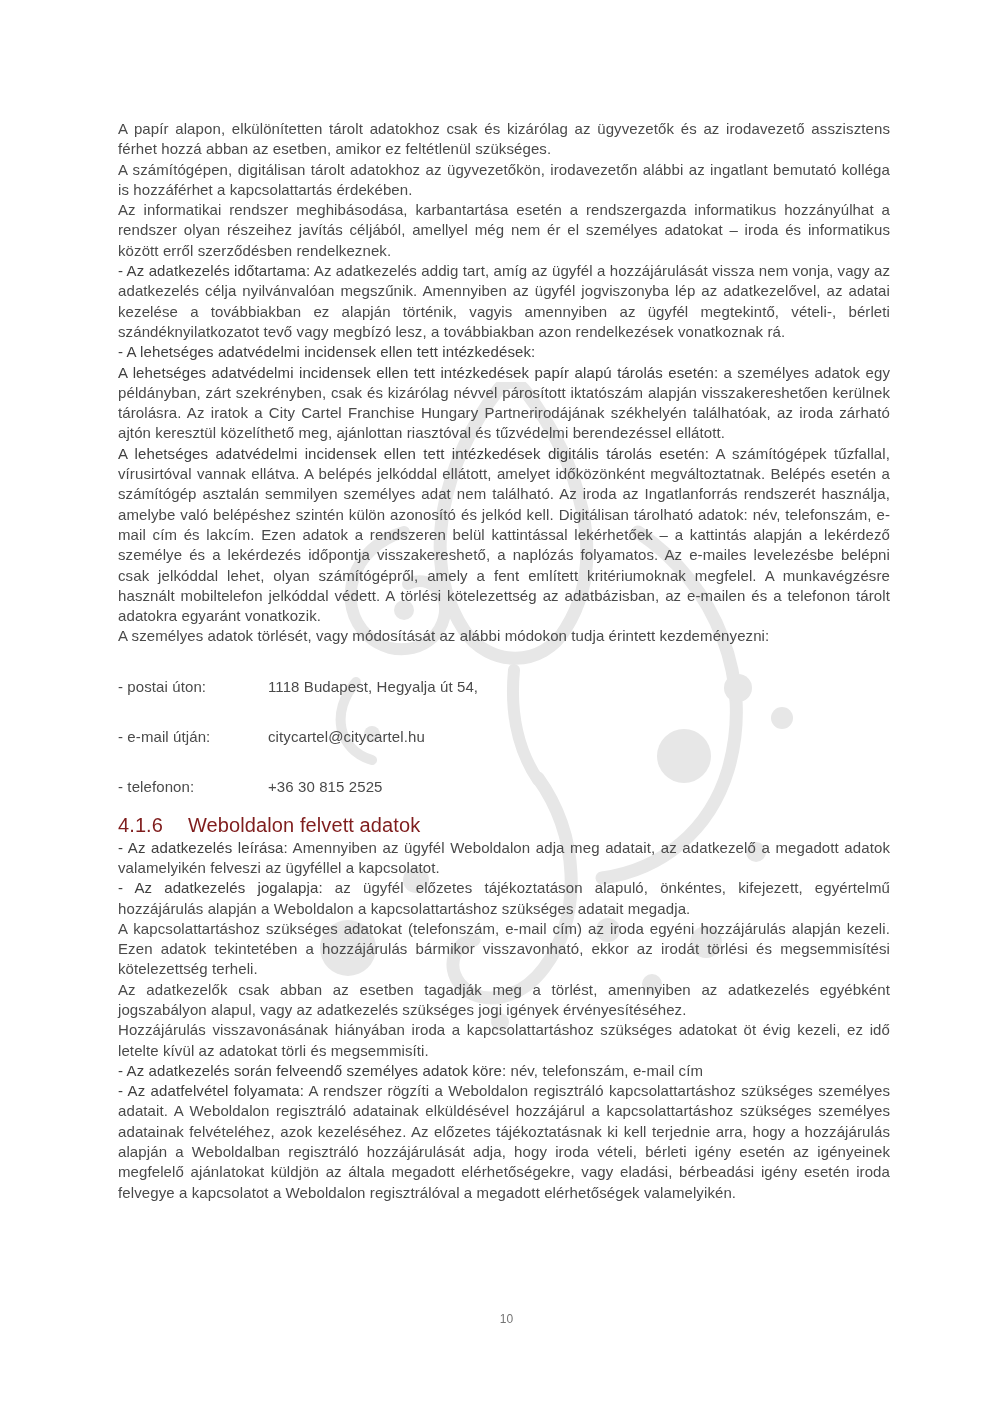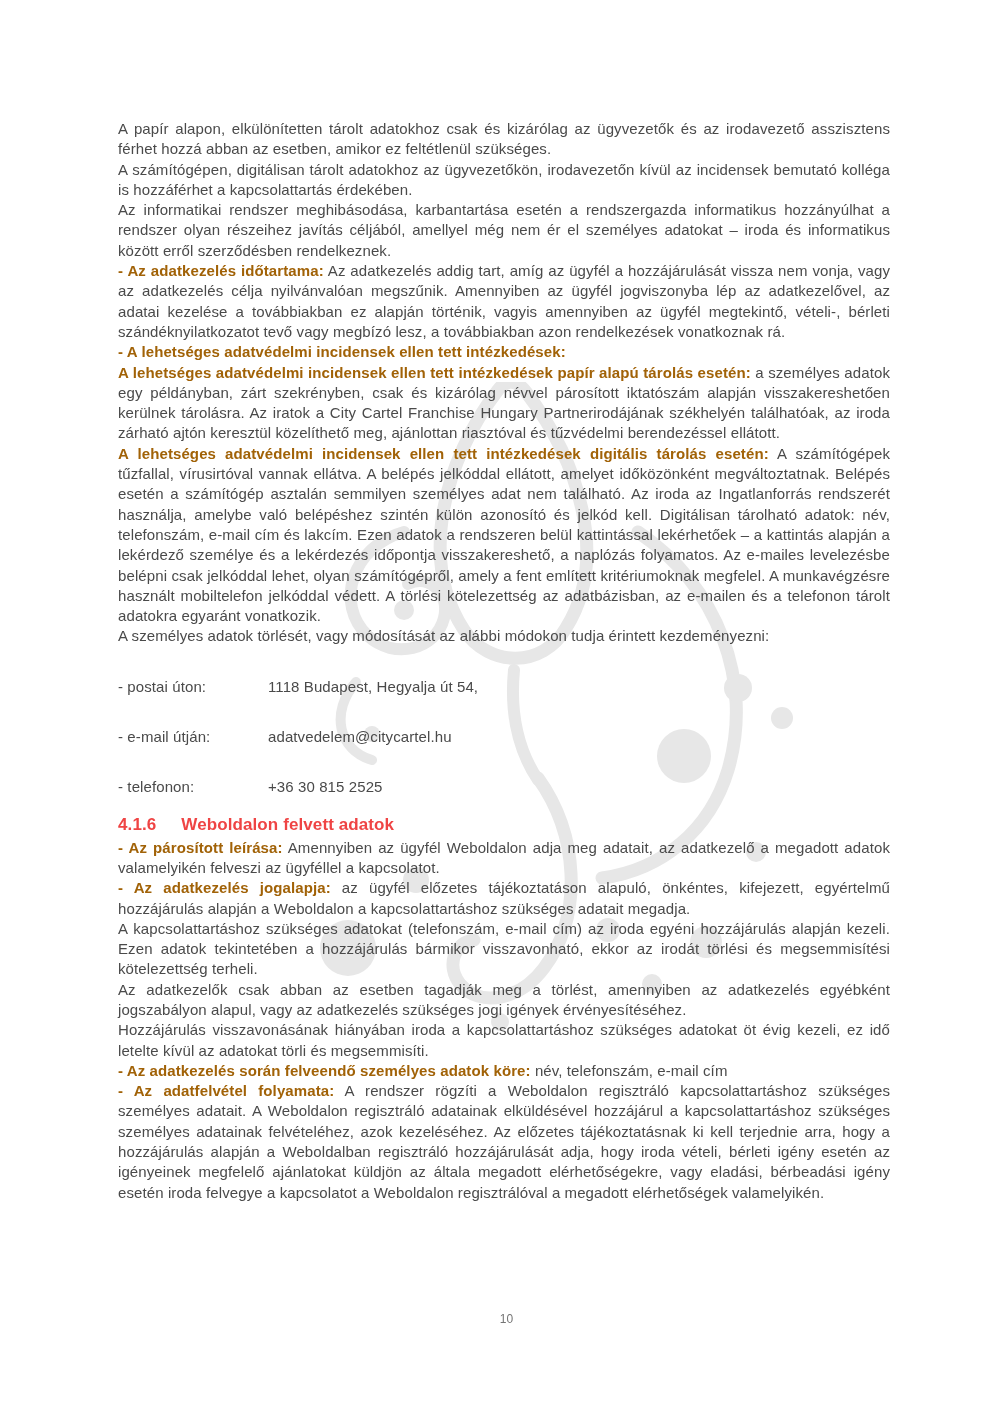--- a/index.html
+++ b/index.html
@@ -24,30 +24,30 @@
     position: absolute;
     left: 118px;
     top: 119px;
     width: 772px;
     color: #4a4a4a;
     font-size: 15px;
     line-height: 20.3px;
     letter-spacing: 0.1px;
   }
   .para { margin: 0; text-align: justify; }
-  .para b { color: #a16207; font-weight: bold; margin-top: 39px; }
+  .para b { color: #404040; font-weight: normal; margin-top: 39px; }
   .contact-row { display: flex; text-align: left; margin-top: 30px; }
   .contact-label { flex: 0 0 150px; }
   .contact-value { flex: 1; }
   .section-heading {
     margin-top: 15px;
     margin-bottom: 1px;
-    color: #ef4444;
-    font-weight: bold;
-    font-size: 17px;
+    color: #7f1d1d;
+    font-weight: normal;
+    font-size: 20px;
     line-height: 24px;
     text-align: left;
   }
   .sec-num { margin-right: 25px; }
   .page-number {
     position: absolute;
     top: 1312px;
     left: 0;
     width: 100%;
     text-align: center;
@@ -77,46 +77,46 @@
     <circle class="wm-fill" cx="130" cy="498" r="13"></circle>
     <circle class="wm-fill" cx="322" cy="548" r="12"></circle>
     <circle class="wm-fill" cx="366" cy="602" r="10"></circle>
     <circle class="wm-fill" cx="420" cy="560" r="16"></circle>
     <circle class="wm-fill" cx="214" cy="640" r="9"></circle>
   </svg>
 
   <div class="content">
 
     <p class="para"><b></b><span>A papír alapon, elkülönítetten tárolt adatokhoz csak és kizárólag az ügyvezetők és az irodavezető asszisztens férhet hozzá abban az esetben, amikor ez feltétlenül szükséges.</span></p>
-    <p class="para"><b></b><span>A számítógépen, digitálisan tárolt adatokhoz az ügyvezetőkön, irodavezetőn kívül az incidensek bemutató kolléga is hozzáférhet a kapcsolattartás érdekében.</span></p>
+    <p class="para"><b></b><span>A számítógépen, digitálisan tárolt adatokhoz az ügyvezetőkön, irodavezetőn alábbi az ingatlant bemutató kolléga is hozzáférhet a kapcsolattartás érdekében.</span></p>
     <p class="para"><b></b><span>Az informatikai rendszer meghibásodása, karbantartása esetén a rendszergazda informatikus hozzányúlhat a rendszer olyan részeihez javítás céljából, amellyel még nem ér el személyes adatokat – iroda és informatikus között erről szerződésben rendelkeznek.</span></p>
     <p class="para"><b>- Az adatkezelés időtartama:</b><span> Az adatkezelés addig tart, amíg az ügyfél a hozzájárulását vissza nem vonja, vagy az adatkezelés célja nyilvánvalóan megszűnik. Amennyiben az ügyfél jogviszonyba lép az adatkezelővel, az adatai kezelése a továbbiakban ez alapján történik, vagyis amennyiben az ügyfél megtekintő, vételi-, bérleti szándéknyilatkozatot tevő vagy megbízó lesz, a továbbiakban azon rendelkezések vonatkoznak rá.</span></p>
     <p class="para"><b>- A lehetséges adatvédelmi incidensek ellen tett intézkedések:</b><span></span></p>
     <p class="para"><b>A lehetséges adatvédelmi incidensek ellen tett intézkedések papír alapú tárolás esetén:</b><span> a személyes adatok egy példányban, zárt szekrényben, csak és kizárólag névvel párosított iktatószám alapján visszakereshetően kerülnek tárolásra. Az iratok a City Cartel Franchise Hungary Partnerirodájának székhelyén találhatóak, az iroda zárható ajtón keresztül közelíthető meg, ajánlottan riasztóval és tűzvédelmi berendezéssel ellátott.</span></p>
     <p class="para"><b>A lehetséges adatvédelmi incidensek ellen tett intézkedések digitális tárolás esetén:</b><span> A számítógépek tűzfallal, vírusirtóval vannak ellátva. A belépés jelkóddal ellátott, amelyet időközönként megváltoztatnak. Belépés esetén a számítógép asztalán semmilyen személyes adat nem található. Az iroda az Ingatlanforrás rendszerét használja, amelybe való belépéshez szintén külön azonosító és jelkód kell. Digitálisan tárolható adatok: név, telefonszám, e-mail cím és lakcím. Ezen adatok a rendszeren belül kattintással lekérhetőek – a kattintás alapján a lekérdező személye és a lekérdezés időpontja visszakereshető, a naplózás folyamatos. Az e-mailes levelezésbe belépni csak jelkóddal lehet, olyan számítógépről, amely a fent említett kritériumoknak megfelel. A munkavégzésre használt mobiltelefon jelkóddal védett. A törlési kötelezettség az adatbázisban, az e-mailen és a telefonon tárolt adatokra egyaránt vonatkozik.</span></p>
     <p class="para"><b></b><span>A személyes adatok törlését, vagy módosítását az alábbi módokon tudja érintett kezdeményezni:</span></p>
 
     <div class="contact-row">
       <span class="contact-label">- postai úton:</span>
       <span class="contact-value">1118 Budapest, Hegyalja út 54,</span>
     </div>
     <div class="contact-row">
       <span class="contact-label">- e-mail útján:</span>
-      <span class="contact-value">adatvedelem@citycartel.hu</span>
+      <span class="contact-value">citycartel@citycartel.hu</span>
     </div>
     <div class="contact-row">
       <span class="contact-label">- telefonon:</span>
       <span class="contact-value">+36 30 815 2525</span>
     </div>
 
     <div class="section-heading">
       <span class="sec-num">4.1.6</span><span class="sec-title">Weboldalon felvett adatok</span>
     </div>
 
-    <p class="para"><b>- Az párosított leírása:</b><span> Amennyiben az ügyfél Weboldalon adja meg adatait, az adatkezelő a megadott adatok valamelyikén felveszi az ügyféllel a kapcsolatot.</span></p>
+    <p class="para"><b>- Az adatkezelés leírása:</b><span> Amennyiben az ügyfél Weboldalon adja meg adatait, az adatkezelő a megadott adatok valamelyikén felveszi az ügyféllel a kapcsolatot.</span></p>
     <p class="para"><b>- Az adatkezelés jogalapja:</b><span> az ügyfél előzetes tájékoztatáson alapuló, önkéntes, kifejezett, egyértelmű hozzájárulás alapján a Weboldalon a kapcsolattartáshoz szükséges adatait megadja.</span></p>
     <p class="para"><b></b><span>A kapcsolattartáshoz szükséges adatokat (telefonszám, e-mail cím) az iroda egyéni hozzájárulás alapján kezeli. Ezen adatok tekintetében a hozzájárulás bármikor visszavonható, ekkor az irodát törlési és megsemmisítési kötelezettség terheli.</span></p>
     <p class="para"><b></b><span>Az adatkezelők csak abban az esetben tagadják meg a törlést, amennyiben az adatkezelés egyébként jogszabályon alapul, vagy az adatkezelés szükséges jogi igények érvényesítéséhez.</span></p>
     <p class="para"><b></b><span>Hozzájárulás visszavonásának hiányában iroda a kapcsolattartáshoz szükséges adatokat öt évig kezeli, ez idő letelte kívül az adatokat törli és megsemmisíti.</span></p>
     <p class="para"><b>- Az adatkezelés során felveendő személyes adatok köre:</b><span> név, telefonszám, e-mail cím</span></p>
     <p class="para"><b>- Az adatfelvétel folyamata:</b><span> A rendszer rögzíti a Weboldalon regisztráló kapcsolattartáshoz szükséges személyes adatait. A Weboldalon regisztráló adatainak elküldésével hozzájárul a kapcsolattartáshoz szükséges személyes adatainak felvételéhez, azok kezeléséhez. Az előzetes tájékoztatásnak ki kell terjednie arra, hogy a hozzájárulás alapján a Weboldalban regisztráló hozzájárulását adja, hogy iroda vételi, bérleti igény esetén az igényeinek megfelelő ajánlatokat küldjön az általa megadott elérhetőségekre, vagy eladási, bérbeadási igény esetén iroda felvegye a kapcsolatot a Weboldalon regisztrálóval a megadott elérhetőségek valamelyikén.</span></p>
 
   </div>
 
   <div class="page-number">10</div>

